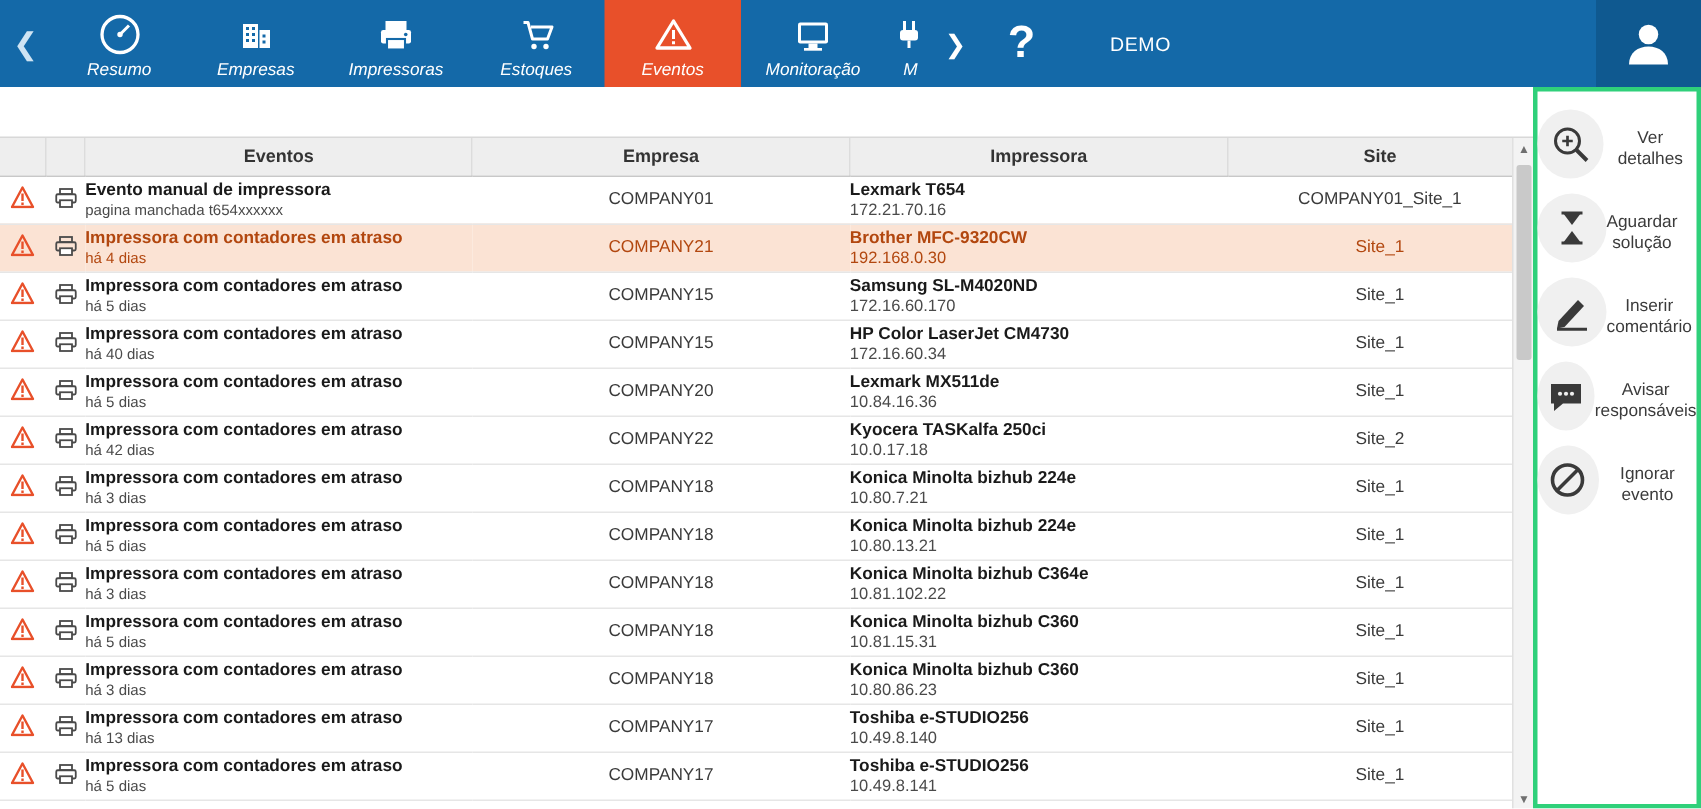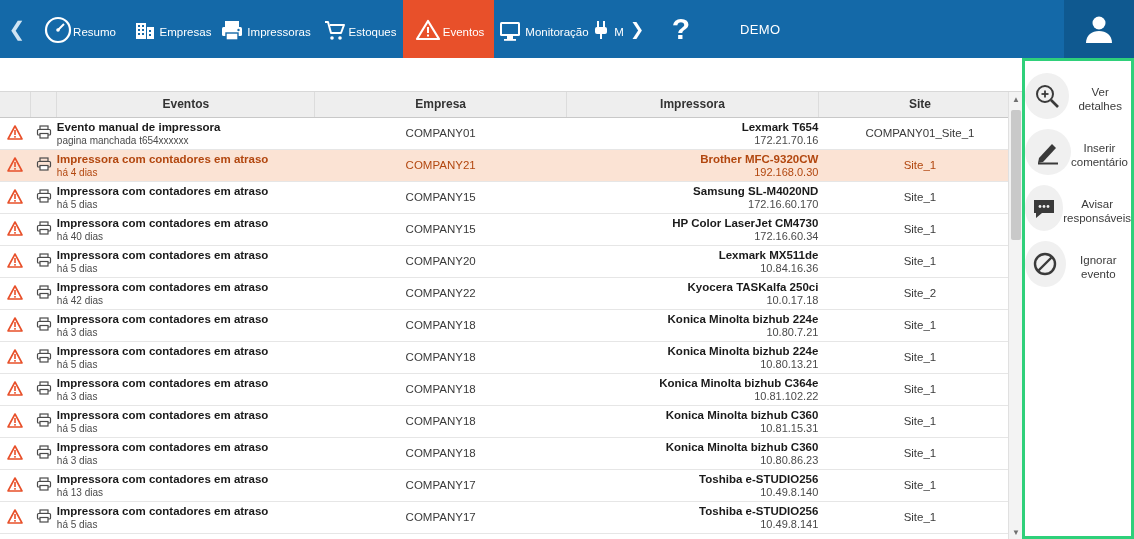--- a/index.html
+++ b/index.html
@@ -30,25 +30,26 @@
     color: #cfe4f3;
     font-size: 20px;
     cursor: pointer;
   }
   .nav-items {
     display: flex; align-items: stretch;
     flex: 0 0 auto;
   }
   .nav-item {
     width: 91px;
-    display: flex; flex-direction: row;
+    display: flex; flex-direction: column;
     align-items: center; justify-content: center;
     color: #ffffff;
     cursor: pointer;
     padding-top: 2px;
+    font-style: italic;
   }
   .nav-item.wide { width: 96px; }
   .nav-item .ico {
     height: 30px;
     display: flex; align-items: flex-end; justify-content: center;
   }
   .nav-item .lbl {
     font-size: 11.5px;
     margin-top: 3px;
     white-space: nowrap;
@@ -171,21 +172,21 @@
     line-height: 13px;
   }
   tr.row.highlight .evt-sub { color: #b2470f; }
   td.emp-cell, td.site-cell {
     text-align: center;
     font-size: 11.5px;
     color: #333333;
   }
   tr.row.highlight td.emp-cell,
   tr.row.highlight td.site-cell { color: #b2470f; }
-  td.imp-cell { text-align: right; }
+  td.imp-cell { text-align: left; }
   .imp-name {
     font-weight: bold;
     color: #1a1a1a;
     font-size: 11.5px;
     line-height: 14px;
   }
   tr.row.highlight .imp-name { color: #b2470f; }
   .imp-ip {
     color: #4a4a4a;
     font-size: 11px;
@@ -702,20 +703,32 @@
         <svg width="30" height="30" viewBox="0 0 30 30">
           <circle cx="13" cy="13" r="8" fill="none" stroke="#3a3a3a" stroke-width="2"></circle>
           <line x1="9.5" y1="13" x2="16.5" y2="13" stroke="#3a3a3a" stroke-width="1.8"></line>
           <line x1="13" y1="9.5" x2="13" y2="16.5" stroke="#3a3a3a" stroke-width="1.8"></line>
           <line x1="19" y1="19" x2="26" y2="26" stroke="#3a3a3a" stroke-width="2.6"></line>
         </svg>
       </div>
       <div class="alabel">Ver detalhes</div>
     </div>
 
+    <div class="action">
+      <div class="circ">
+        <svg width="28" height="28" viewBox="0 0 28 28">
+          <path d="M7 4 H21 M7 24 H21" stroke="#3a3a3a" stroke-width="2"></path>
+          <path d="M8 4 L20 24 M20 4 L8 24" stroke="#3a3a3a" stroke-width="0"></path>
+          <path d="M8 4 h12 l-6 8 z" fill="#3a3a3a"></path>
+          <path d="M8 24 h12 l-6 -8 z" fill="#3a3a3a"></path>
+        </svg>
+      </div>
+      <div class="alabel">Aguardar
+solução</div>
+    </div>
 
     <div class="action">
       <div class="circ">
         <svg width="28" height="28" viewBox="0 0 28 28">
           <path d="M5 20 L18 6 l4 4 L9 24 L4 25 z" fill="#3a3a3a"></path>
           <rect x="4" y="24.5" width="20" height="2" fill="#3a3a3a"></rect>
         </svg>
       </div>
       <div class="alabel">Inserir
 comentário</div>

